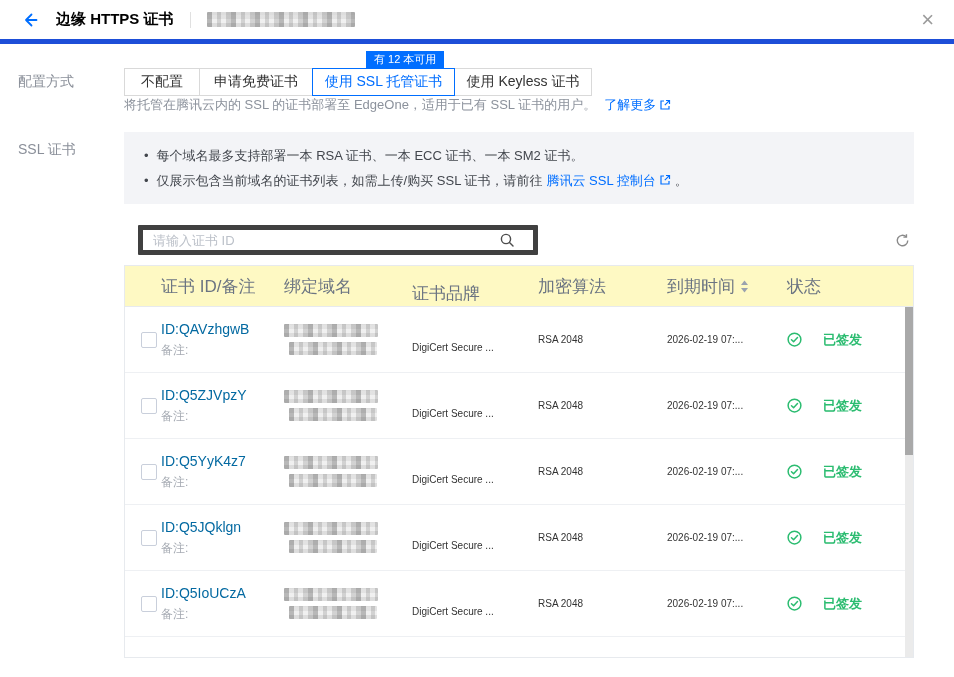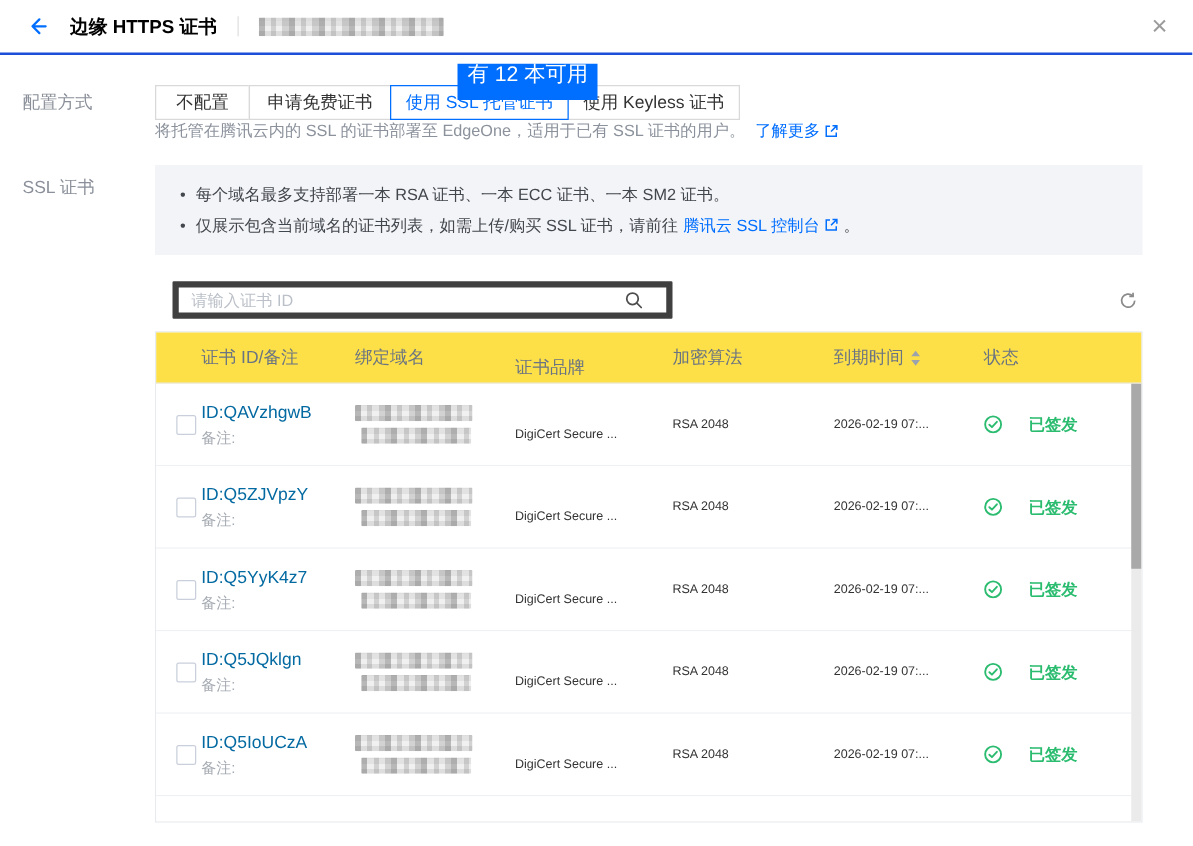--- a/index.html
+++ b/index.html
@@ -4,21 +4,21 @@
 <style>
   * { margin:0; padding:0; box-sizing:border-box; }
   html,body { background:#fff; }
   body {
     width:954px; height:677px; position:relative; overflow:hidden;
     font-family:"Liberation Sans","DejaVu Sans",sans-serif;
     color:#333; font-size:14px;
   }
   
   .hdr { height:44px; display:flex; align-items:center; padding:0 20px;
-         border-bottom:2px solid #1d4ed8; }
+         border-bottom:5px solid #1d4ed8; }
   .back { width:20px; height:20px; display:flex; align-items:center; justify-content:center; cursor:pointer; }
   .hdr-title { font-weight:bold; font-size:15px; color:#000; margin-left:16px; white-space:nowrap; }
   .hdr-div { width:1px; height:16px; background:#e0e0e0; margin:0 16px; }
   .mosaic {
     background-image:
       repeating-linear-gradient(90deg, rgba(60,60,60,.35) 0 5px, rgba(120,120,120,.08) 5px 10px, rgba(90,90,90,.25) 10px 14px, rgba(150,150,150,.10) 14px 19px, rgba(70,70,70,.22) 19px 24px),
       repeating-linear-gradient(0deg, rgba(0,0,0,.10) 0 4px, rgba(0,0,0,.02) 4px 8px, rgba(0,0,0,.08) 8px 12px);
     filter:blur(.5px); border-radius:1px;
   }
   .hdr-blur { width:148px; height:15px; }
@@ -33,22 +33,22 @@
   .btn-group { position:relative; display:flex; }
   .seg-btn {
     height:28px; background:#fff; border:1px solid #d9d9d9; color:#333;
     font-size:14px; font-family:inherit; cursor:pointer; padding:0;
     display:flex; align-items:center; justify-content:center;
   }
   .seg-btn + .seg-btn { margin-left:-1px; }
   .seg-btn.sel { border-color:#006eff; color:#006eff; z-index:2; position:relative; }
   .w1{width:76px}.w2{width:114px}.w3{width:143px}.w4{width:138px}
   .avail-badge {
-    position:absolute; left:242px; top:-17px; height:29px; line-height:17px;
-    background:#006eff; color:#fff; font-size:17px; padding:0 8px; white-space:nowrap; z-index:3;
+    position:absolute; left:242px; top:-17px; height:17px; line-height:17px;
+    background:#006eff; color:#fff; font-size:11px; padding:0 8px; white-space:nowrap; z-index:3;
   }
   .cfg-desc { font-size:13px; color:#8c929c; display:flex; align-items:center; }
   .link { color:#006eff; cursor:pointer; text-decoration:none; }
   .ext-icon { display:inline-flex; margin-left:3px; color:#006eff; vertical-align:-1px; }
   .learn-more { margin-left:8px; display:inline-flex; align-items:center; }
   
   .sec-ssl { margin-top:18px; }
   .sec-ssl .sec-label { padding-top:9px; }
   .notes-box { background:#f3f4f7; padding:11px 20px; font-size:13px; color:#42464d; line-height:25px; }
   .note-line { display:flex; align-items:baseline; }
@@ -60,21 +60,21 @@
   .search-box input {
     width:100%; height:100%; border:5px solid #404040; border-radius:1px;
     padding:0 32px 0 10px; font-size:13px; color:#333; font-family:inherit; outline:none;margin-left:14px;
   }
   .search-box input::placeholder { color:#bcc1c9; }
   .search-icon { position:absolute; right:9px; top:7px; color:#4d4d4d; cursor:pointer; }
   .refresh { color:#8a8a8a; cursor:pointer; display:flex; margin-right:4px; }
   
   .table { margin-top:10px; border:1px solid #e7eaee; position:relative; }
   .trow { display:flex; align-items:center; }
-  .thead { height:41px; background:#fde047; border-bottom:1px solid #e7eaee; color:#6b7482; font-size:14px; }
+  .thead { height:41px; background:#fef9c3; border-bottom:1px solid #e7eaee; color:#6b7482; font-size:17px; }
   .tbody-row { height:66px; border-bottom:1px solid #eef0f3; background:#fff; }
   .tbody-row:last-of-type { border-bottom:none; }
   .partial-row { height:20px; background:#fff; }
   .col-check{width:36px; flex:none; display:flex; justify-content:flex-end;}
   .col-id{width:123px; flex:none;}
   .col-domain{width:128px; flex:none;}
   .col-brand{width:126px; flex:none;margin-top:15px;}
   .col-algo{width:129px; flex:none;}
   .col-date{width:120px; flex:none; display:flex; align-items:center;}
   .col-status{flex:1;}

